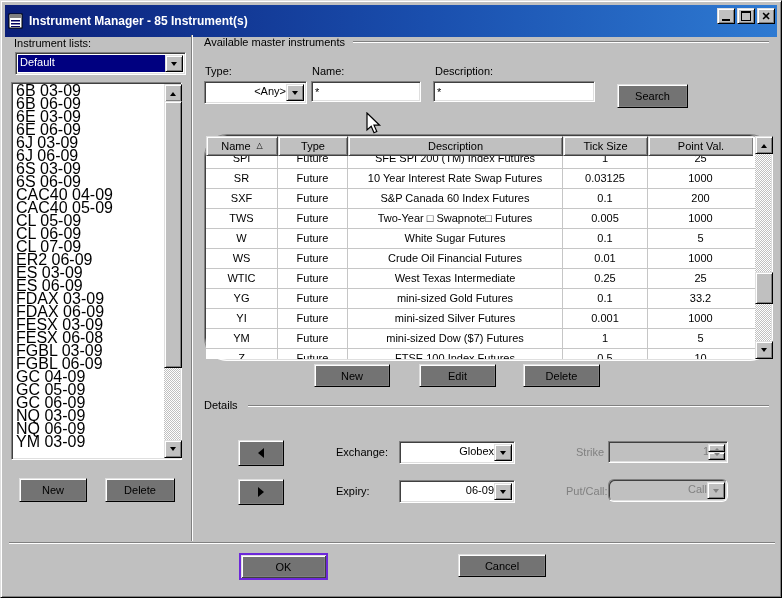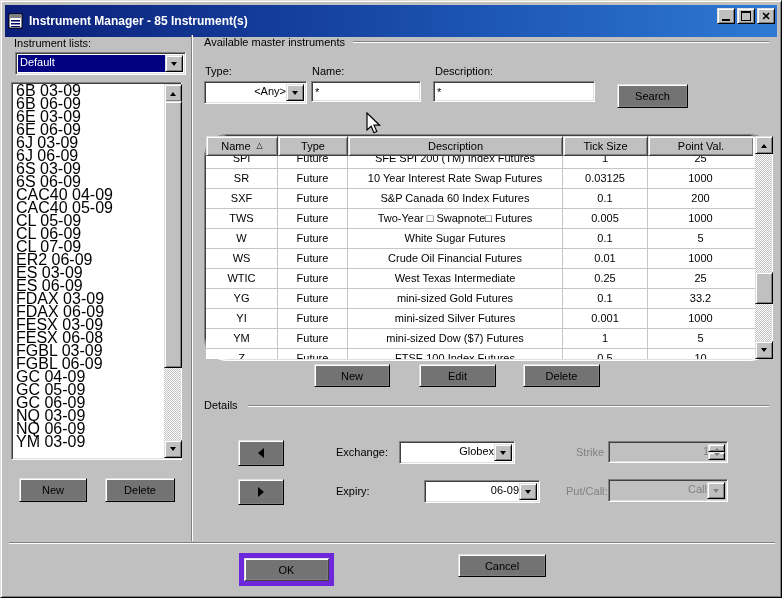--- a/index.html
+++ b/index.html
@@ -16,21 +16,21 @@
     box-shadow:inset 1px 1px 0 #fff,inset -1px -1px 0 #808080;display:flex;align-items:center;justify-content:center;
     margin-left:2px;position:relative;}
   .glyph-min{width:8px;height:2px;background:#000;margin-top:7px;}
   .glyph-max{width:8px;height:7px;border:1px solid #000;border-top:2px solid #000;}
   .glyph-close{font-size:11px;font-weight:bold;color:#000;line-height:10px;}
   .app-icon{width:16px;height:16px;margin-left:3px;flex:0 0 aupx;}
   
   .btn{position:absolute;background:#737373;border:1px solid;border-color:#dfdfdf #000 #000 #dfdfdf;
     box-shadow:inset 1px 1px 0 #fff,inset -1px -1px 0 #808080;font-size:11px;color:#000;
     display:flex;align-items:center;justify-content:center;cursor:default;}
-  .btn-default{border:5px solid #6d28d9;
+  .btn-default{border:2px solid #6d28d9;
     box-shadow:inset 1px 1px 0 #dfdfdf,inset -1px -1px 0 #404040,inset 2px 2px 0 #fff,inset -2px -2px 0 #808080;}
   .sunken{border:1px solid;border-color:#808080 #fff #fff #808080;
     box-shadow:inset 1px 1px 0 #404040,inset -1px -1px 0 #dfdfdf;background:#fff;}
   .label{position:absolute;font-size:11px;color:#000;white-space:nowrap;}
   .etch-h{position:absolute;height:0;border-top:1px solid #808080;border-bottom:1px solid #fff;}
   .etch-v{position:absolute;width:0;border-left:1px solid #808080;border-right:1px solid #fff;}
   .dither{background-color:#c0c0c0;
     background-image:conic-gradient(#fff 25%,#c0c0c0 0 50%,#fff 0 75%,#c0c0c0 0);background-size:2px 2px;}
   
   .field{position:absolute;background:#fff;font-size:11px;color:#000;}
@@ -340,40 +340,40 @@
 
   <span class="label" style="left:335px;top:445px;">Exchange:</span>
   <div class="field sunken" style="left:398px;top:440px;width:114px;height:21px;">
     <div class="combo-text">Globex</div>
     <div class="cbtn">
         <div class="tri-d"></div>
       </div>
   </div>
 
   <span class="label" style="left:335px;top:484px;">Expiry:</span>
-  <div class="field sunken" style="left:398px;top:479px;width:114px;height:21px;margin-left:25px;">
+  <div class="field sunken" style="left:398px;top:479px;width:114px;height:21px;">
     <div class="combo-text">06-09</div>
     <div class="cbtn">
         <div class="tri-d"></div>
       </div>
   </div>
 
   <span class="label dis" style="left:575px;top:445px;">Strike :</span>
   <div class="field sunken dis" style="left:607px;top:440px;width:118px;height:20px;">
     <div class="combo-text" style="right:18px;">1</div>
     <div class="cbtn" style="width:15px;top:2px;bottom:10px;">
         <div class="tri-u" style="border-bottom-color:#808080;border-width:3px;margin:0;"></div>
       </div>
     <div class="cbtn" style="width:15px;top:10px;bottom:2px;">
         <div class="tri-d" style="border-top-color:#808080;border-width:3px;margin:0;"></div>
       </div>
   </div>
 
   <span class="label dis" style="left:565px;top:484px;">Put/Call:</span>
-  <div class="field sunken dis" style="left:607px;top:478px;width:118px;height:21px;">
+  <div class="field sunken dis" style="left:607px;top:478px;width:118px;height:21px;border-radius:6px;">
     <div class="combo-text">Call</div>
     <div class="cbtn">
         <div class="tri-d"></div>
       </div>
   </div>
 
   <div class="etch-h" style="left:8px;top:541px;width:766px;"></div>
   <div class="btn btn-default" style="left:238px;top:552px;width:85px;height:23px;">OK</div>
   <div class="btn" style="left:457px;top:553px;width:86px;height:21px;">Cancel</div>
 

